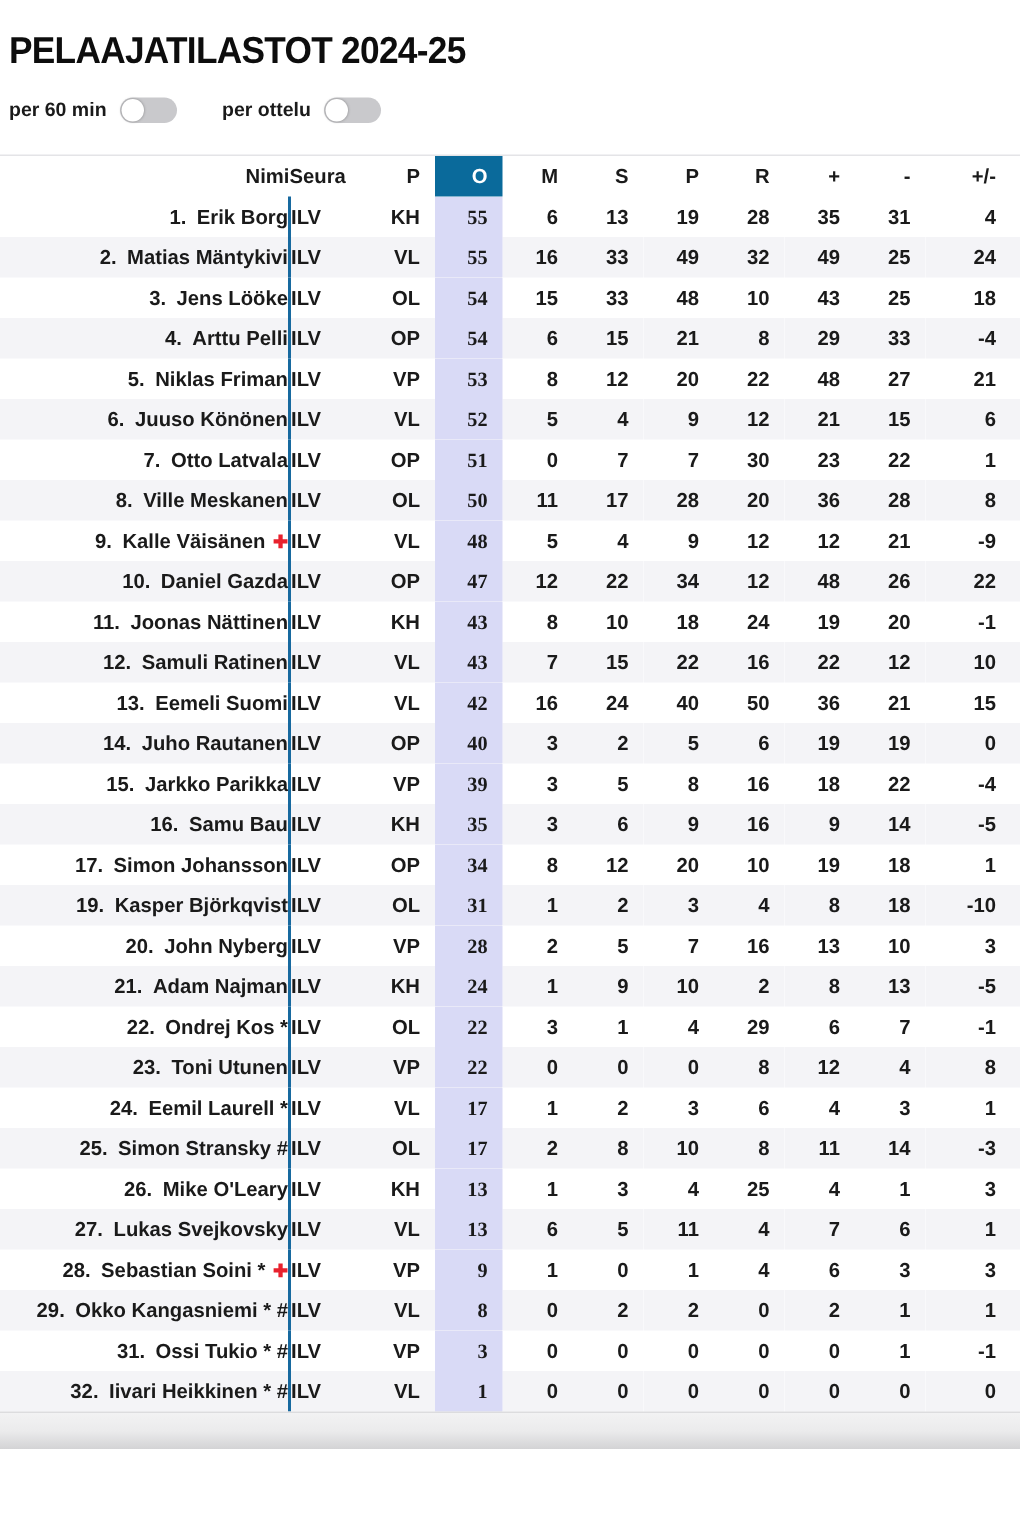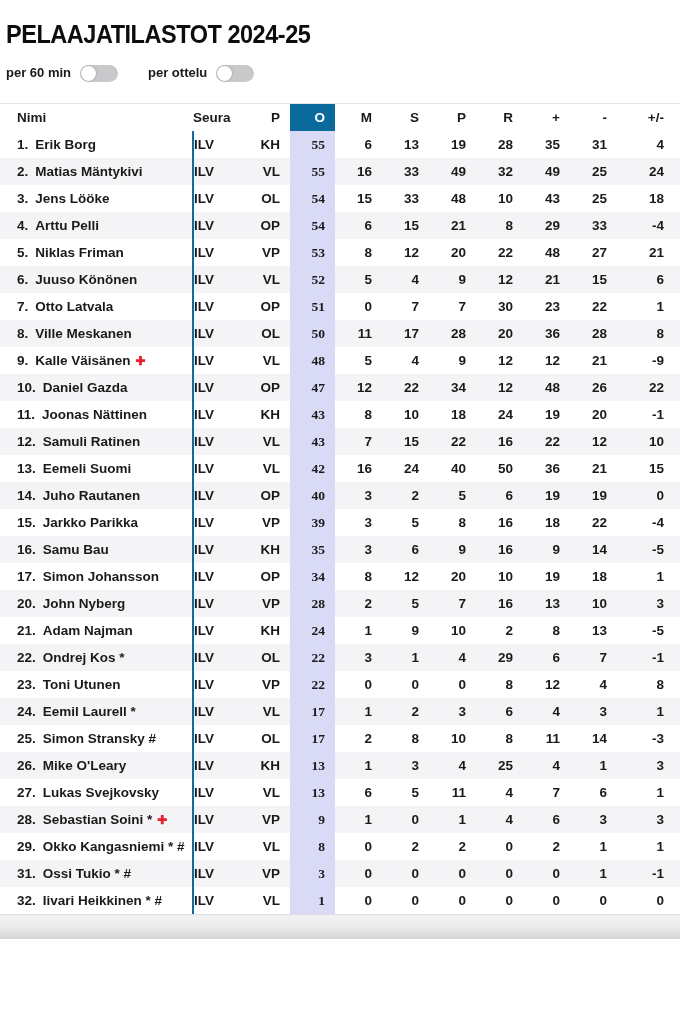--- a/index.html
+++ b/index.html
@@ -45,21 +45,21 @@
   }
   table {
     width: 680px;
     border-collapse: collapse;
     table-layout: fixed;
     font-size: 13.5px;
   }
   th, td { height: 27px; padding: 0; white-space: nowrap; overflow: hidden; }
   thead th { font-weight: 700; background: #ffffff; }
   td { font-weight: 600; }
-  .col-name { text-align: left; padding-left: 17px; margin-left: 14px; }
+  .col-name { text-align: right; padding-left: 6px; margin-left: 14px; }
   .col-seura { text-align: left; }
   .col-pos { text-align: right; padding-right: 10px; }
   .num { text-align: right; padding-right: 10px; }
   .col-pm { padding-right: 16px; }
   thead th.col-o { background: var(--accent); color: #ffffff; }
   tbody td.col-o { background: var(--o-col); font-family: Liberation Serif, serif; }
   tbody tr:nth-child(even) { background: #f4f4f7; }
   tbody td.col-seura { border-left: 2px solid var(--line); }
   .rank { display: inline-block; margin-right: 7px; }
   .injury-cross { color: var(--red); font-size: 12px; margin-left: 5px; font-weight: 700; }
@@ -335,20 +335,33 @@
         <td class="col-o num">34</td>
         <td class="col-m num">8</td>
         <td class="col-s num">12</td>
         <td class="col-p num">20</td>
         <td class="col-r num">10</td>
         <td class="col-plus num">19</td>
         <td class="col-minus num">18</td>
         <td class="num col-pm">1</td>
       </tr>
       <tr>
+        <td class="col-name"><span class="rank">19.</span><span>Kasper Björkqvist</span></td>
+        <td class="col-seura">ILV</td>
+        <td class="col-pos">OL</td>
+        <td class="col-o num">31</td>
+        <td class="col-m num">1</td>
+        <td class="col-s num">2</td>
+        <td class="col-p num">3</td>
+        <td class="col-r num">4</td>
+        <td class="col-plus num">8</td>
+        <td class="col-minus num">18</td>
+        <td class="num col-pm">-10</td>
+      </tr>
+      <tr>
         <td class="col-name"><span class="rank">20.</span><span>John Nyberg</span></td>
         <td class="col-seura">ILV</td>
         <td class="col-pos">VP</td>
         <td class="col-o num">28</td>
         <td class="col-m num">2</td>
         <td class="col-s num">5</td>
         <td class="col-p num">7</td>
         <td class="col-r num">16</td>
         <td class="col-plus num">13</td>
         <td class="col-minus num">10</td>

